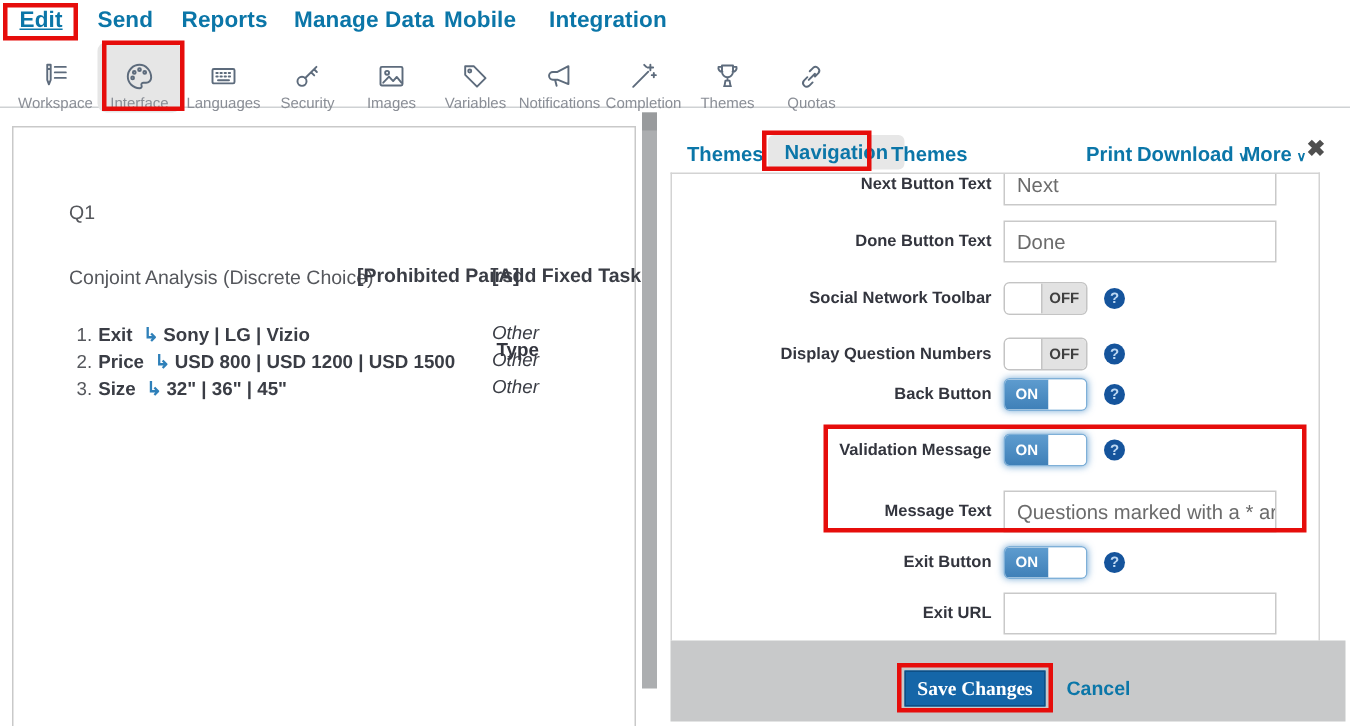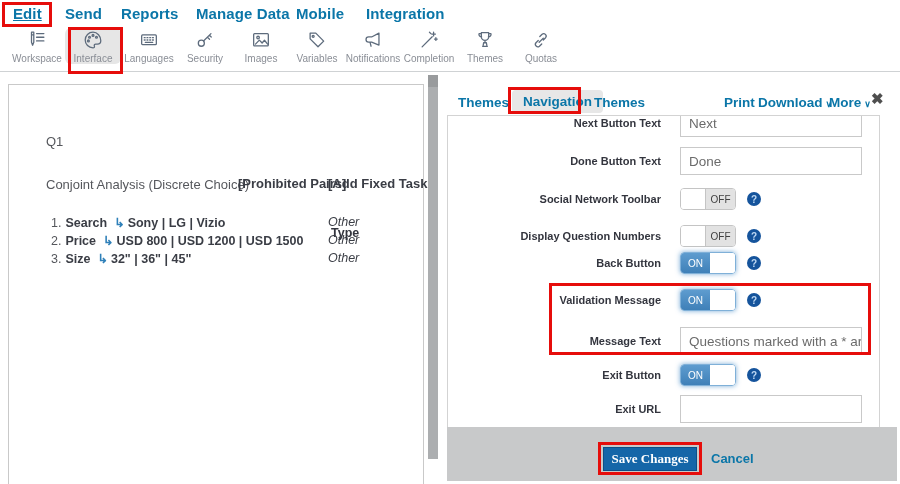--- a/index.html
+++ b/index.html
@@ -10,21 +10,21 @@
   
   .topnav { position:absolute; left:0; top:0; width:900px; height:28px; background:#fff; }
   .navlink { position:absolute; top:5px; font-size:15px; font-weight:600; color:#0b76a8;
     letter-spacing:.1px; cursor:pointer; white-space:nowrap; }
   .navlink.underl { text-decoration:underline; }
 
   
   .toolbar { position:absolute; left:0; top:28px; width:900px; height:44px;
     border-bottom:1px solid #cfd2d4; display:flex; align-items:flex-start; padding-left:9px; }
   .titem { width:56px; display:flex; flex-direction:column; align-items:center;
-    padding-top:0; cursor:pointer; border-radius:6px; }
+    padding-top:11px; cursor:pointer; border-radius:6px; }
   .titem.active { background:#e6e6e6; }
   .ticon { height:24px; display:flex; align-items:center; justify-content:center; }
   .ticon svg { stroke:#5d6b7c; fill:none; stroke-width:1.4; stroke-linecap:round; stroke-linejoin:round; }
   .tlabel { font-size:10px; color:#8a8e96; margin-top:1px; white-space:nowrap; }
 
   
   .preview { position:absolute; left:8px; top:84px; width:416px; height:405px;
     border:1px solid #c9c9c9; background:#fff; }
   .pv-q1 { position:absolute; left:37px; top:49px; font-size:13px; color:#55575c; }
   .pv-title { position:absolute; left:37px; top:92px; font-size:13px; color:#55575c; }
@@ -45,25 +45,25 @@
   .ptab.pill { background:#e7e7e7; border-radius:4px; padding:4px 11px; }
   .paction { position:absolute; top:95px; font-size:13.5px; font-weight:600; color:#0b76a8; cursor:pointer; white-space:nowrap; }
   .chev { font-size:9px; margin-left:3px; }
   .closex { position:absolute; left:871px; top:90px; font-size:15px; font-weight:700; color:#4f4f4f; cursor:pointer; }
 
   
   .setbox { position:absolute; left:447px; top:115px; width:433px; height:312px;
     background:#fff; border:1px solid #d3d3d3; border-bottom:none; overflow:hidden; }
   .frow { position:absolute; left:0; width:431px; height:32px; display:flex; align-items:center; }
   .flabel { width:213px; text-align:right; font-size:11px; font-weight:700; color:#33353e; flex:none; }
-  .fctrl { margin-left:19px; display:flex; align-items:center; }
+  .fctrl { margin-left:8px; display:flex; align-items:center; }
   .tinput { width:182px; height:28px; border:1px solid #c9c9c9; font-family:"Liberation Sans",sans-serif;
     font-size:13.5px; color:#6b6b6b; padding:0 0 0 8px; outline:none; background:#fff; }
   .toggle { width:56px; height:22px; border-radius:4px; display:flex; overflow:hidden; cursor:pointer;
-    font-size:10px; font-weight:400; }
+    font-size:10px; font-weight:700; }
   .toggle.on { border:1px solid #7fb0d8; box-shadow:0 0 5px rgba(77,144,201,.75); }
   .toggle.on .seg-a { width:29px; background:linear-gradient(#5e9ccf,#3f80b8); color:#fff;
     display:flex; align-items:center; justify-content:center;text-align:center; }
   .toggle.on .seg-b { flex:1; background:#fff; }
   .toggle.off { border:1px solid #c4c4c4; }
   .toggle.off .seg-a { width:24px; background:#fff; }
   .toggle.off .seg-b { flex:1; background:#e2e2e2; color:#3f3f3f;
     display:flex; align-items:center; justify-content:center; border-left:1px solid #c4c4c4; }
   .help { width:14px; height:14px; border-radius:50%; background:#15549c; color:#bcd7f2;
     font-size:10px; font-weight:700; display:flex; align-items:center; justify-content:center;
@@ -186,21 +186,21 @@
   </div>
 
   <div class="preview">
     <div class="pv-q1">Q1</div>
     <div class="pv-title">Conjoint Analysis (Discrete Choice)</div>
     <span class="pv-link" style="left:229px">[Prohibited Pairs]</span>
     <span class="pv-link" style="left:319px">[Add Fixed Tasks</span>
     <div class="pv-type">Type</div>
 
     <div class="pv-row" style="top:130px">
-      <span>1.</span><span class="pv-attr">Search</span><span class="pv-arrow">↳</span><span class="pv-vals">Sony   |   LG   |   Vizio</span>
+      <span>1.</span><span class="pv-attr">Exit</span><span class="pv-arrow">↳</span><span class="pv-vals">Sony   |   LG   |   Vizio</span>
     </div>
     <div class="pv-other" style="left:319px; top:130px">Other</div>
 
     <div class="pv-row" style="top:148px">
       <span>2.</span><span class="pv-attr">Price</span><span class="pv-arrow">↳</span><span class="pv-vals">USD 800   |   USD 1200   |   USD 1500</span>
     </div>
     <div class="pv-other" style="left:319px; top:148px">Other</div>
 
     <div class="pv-row" style="top:166px">
       <span>3.</span><span class="pv-attr">Size</span><span class="pv-arrow">↳</span><span class="pv-vals">32"   |   36"   |   45"</span>

